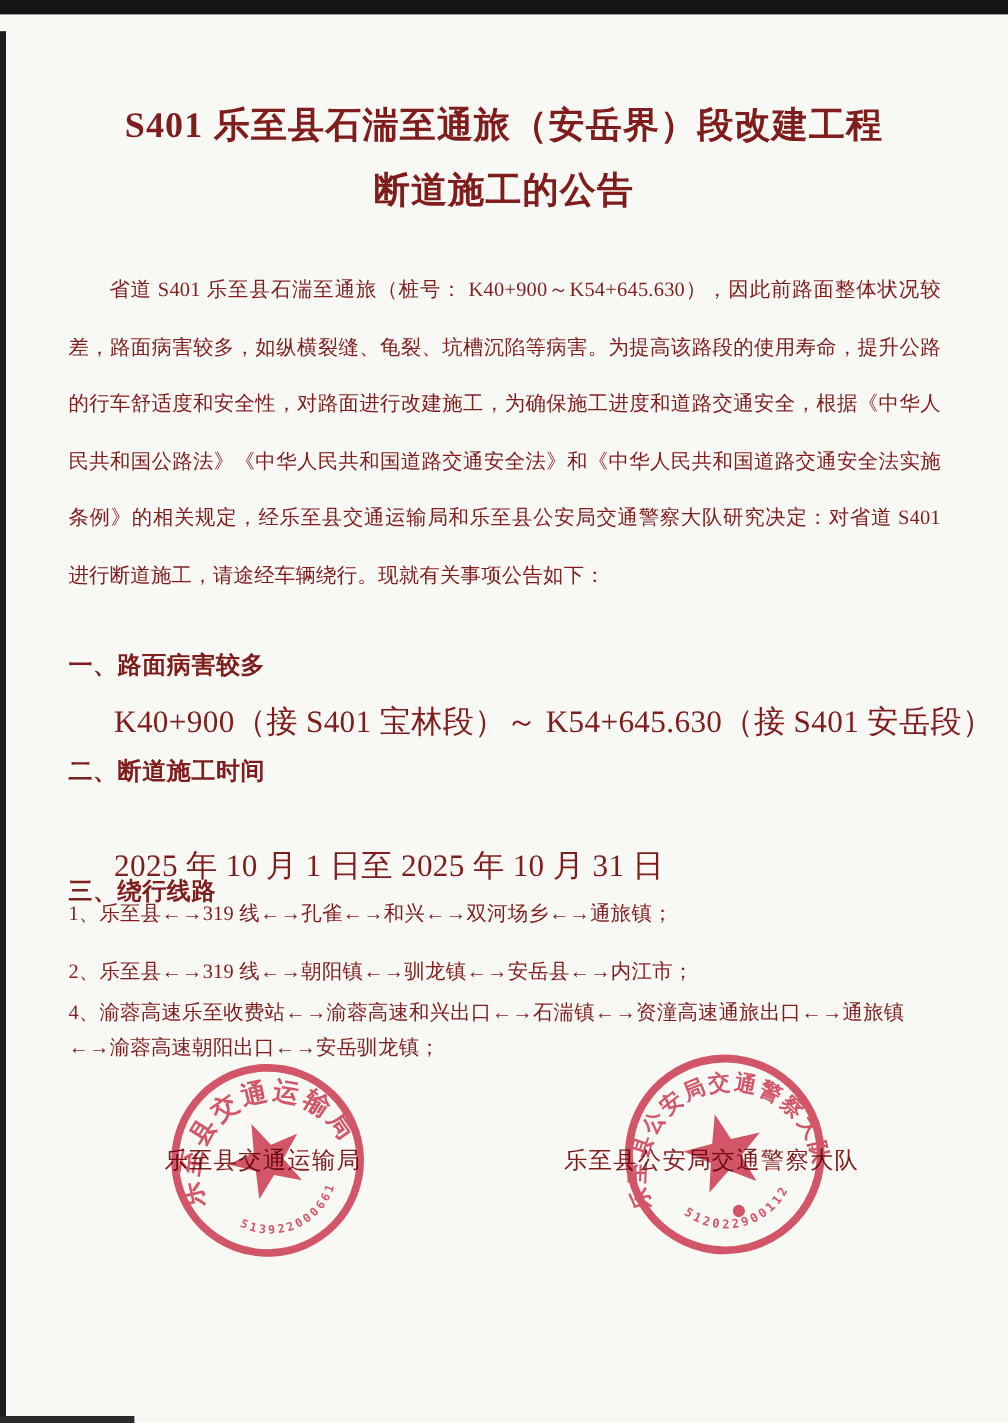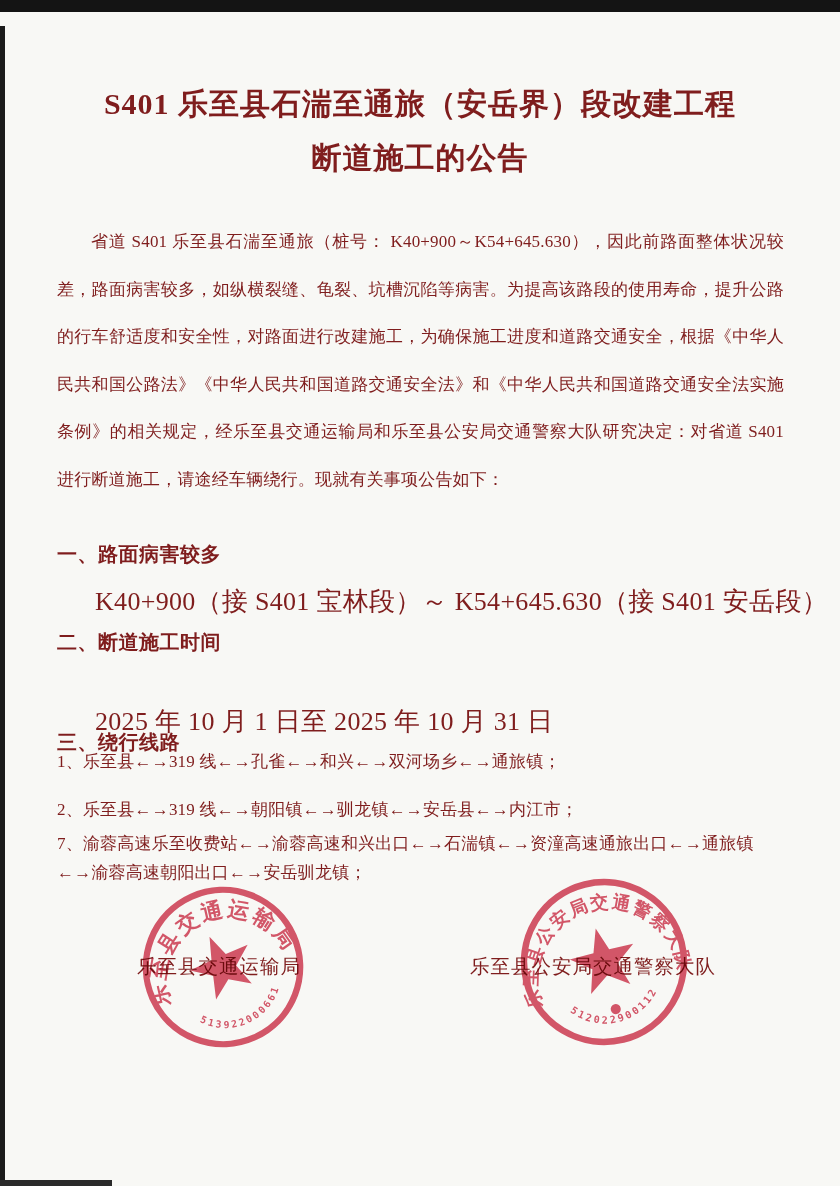--- a/index.html
+++ b/index.html
@@ -84,21 +84,21 @@
 
   <div class="sec-heading h1">一、路面病害较多</div>
   <div class="sec-content c1">K40+900（接 S401 宝林段）～ K54+645.630（接 S401 安岳段）</div>
 
   <div class="sec-heading h2">二、断道施工时间</div>
   <div class="sec-content c2">2025 年 10 月 1 日至 2025 年 10 月 31 日</div>
 
   <div class="sec-heading h3">三、绕行线路</div>
   <div class="route r1">1、乐至县←→319 线←→孔雀←→和兴←→双河场乡←→通旅镇；</div>
   <div class="route r2">2、乐至县←→319 线←→朝阳镇←→驯龙镇←→安岳县←→内江市；</div>
-  <div class="route r4">7、渝蓉高速乐至收费站←→渝蓉高速和兴出口←→石湍镇←→资潼高速通旅出口←→通旅镇←→渝蓉高速朝阳出口←→安岳驯龙镇；</div>
+  <div class="route r4">4、渝蓉高速乐至收费站←→渝蓉高速和兴出口←→石湍镇←→资潼高速通旅出口←→通旅镇←→渝蓉高速朝阳出口←→安岳驯龙镇；</div>
 
   <div class="signature sig-left">乐至县交通运输局</div>
   <div class="signature sig-right">乐至县公安局交通警察大队</div>
 
   <div class="stamp stamp-left">
     <svg viewBox="0 0 170 170">
       <defs>
         <path id="arcL" d="M 24,118 A 64,64 0 1 1 146,118"></path>
         <path id="serL" d="M 40,126 A 57,57 0 0 0 130,126"></path>
       </defs>

